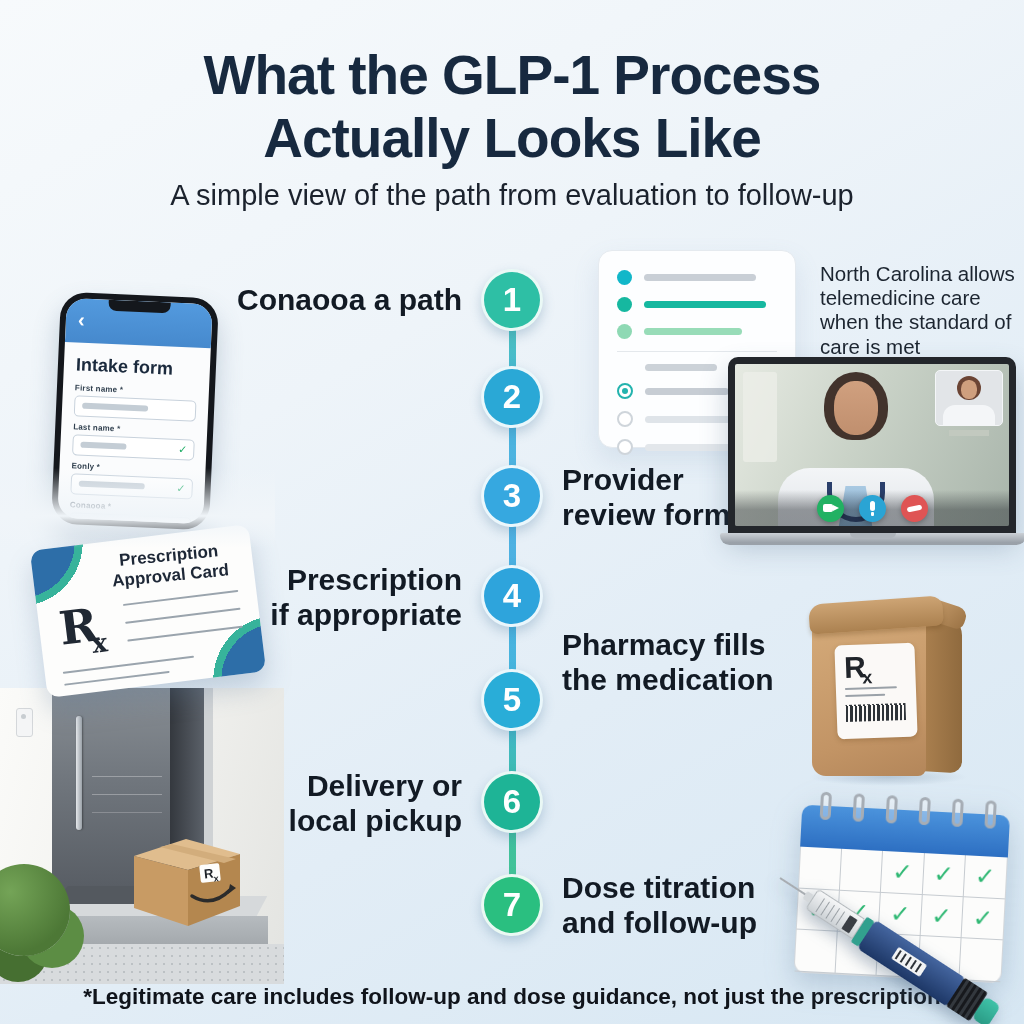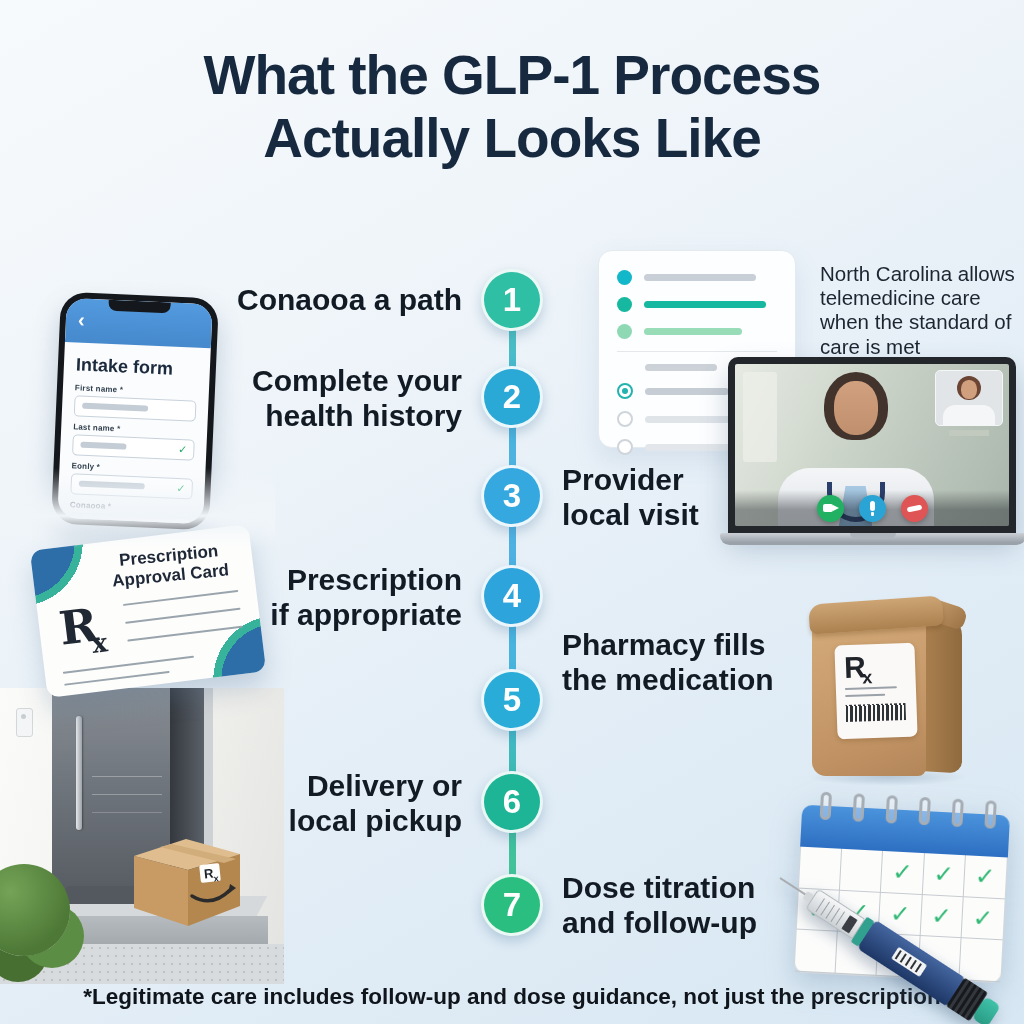--- a/index.html
+++ b/index.html
@@ -168,20 +168,21 @@
   .footer{position:absolute;left:0;right:0;bottom:14px;text-align:center;font-size:22.5px;font-weight:600;color:#10141b;}
 </style>
 </head>
 <body>
 
 <div class="canvas">
 
   <div class="header">
     <div class="title">What the GLP-1 Process
 Actually Looks Like</div>
+    <div class="subtitle">A simple view of the path from evaluation to follow-up</div>
   </div>
 
   <div class="tl-line"></div>
 
   <div class="step-circle sc1" style="top:269px">
       <span>1</span>
     </div>
   <div class="step-circle sc2" style="top:366px">
       <span>2</span>
     </div>
@@ -195,24 +196,22 @@
       <span>5</span>
     </div>
   <div class="step-circle sc6" style="top:771px">
       <span>6</span>
     </div>
   <div class="step-circle sc7" style="top:874px">
       <span>7</span>
     </div>
 
   <div class="step-label lab-left" style="top:283px">Conaooa a path</div>
-  <div class="step-label lab-left" style="top:364px">Complete your
-health history</div>
   <div class="step-label lab-right" style="top:463px">Provider
-local visit</div>
+review form</div>
   <div class="step-label lab-left" style="top:563px">Prescription
 if appropriate</div>
   <div class="step-label lab-right" style="top:628px">Pharmacy fills
 the medication</div>
   <div class="step-label lab-right" style="top:871px">Dose titration
 and follow-up</div>
   <div class="step-label lab-left" style="top:769px">Delivery or
 local pickup</div>
 
   <div class="phone">

